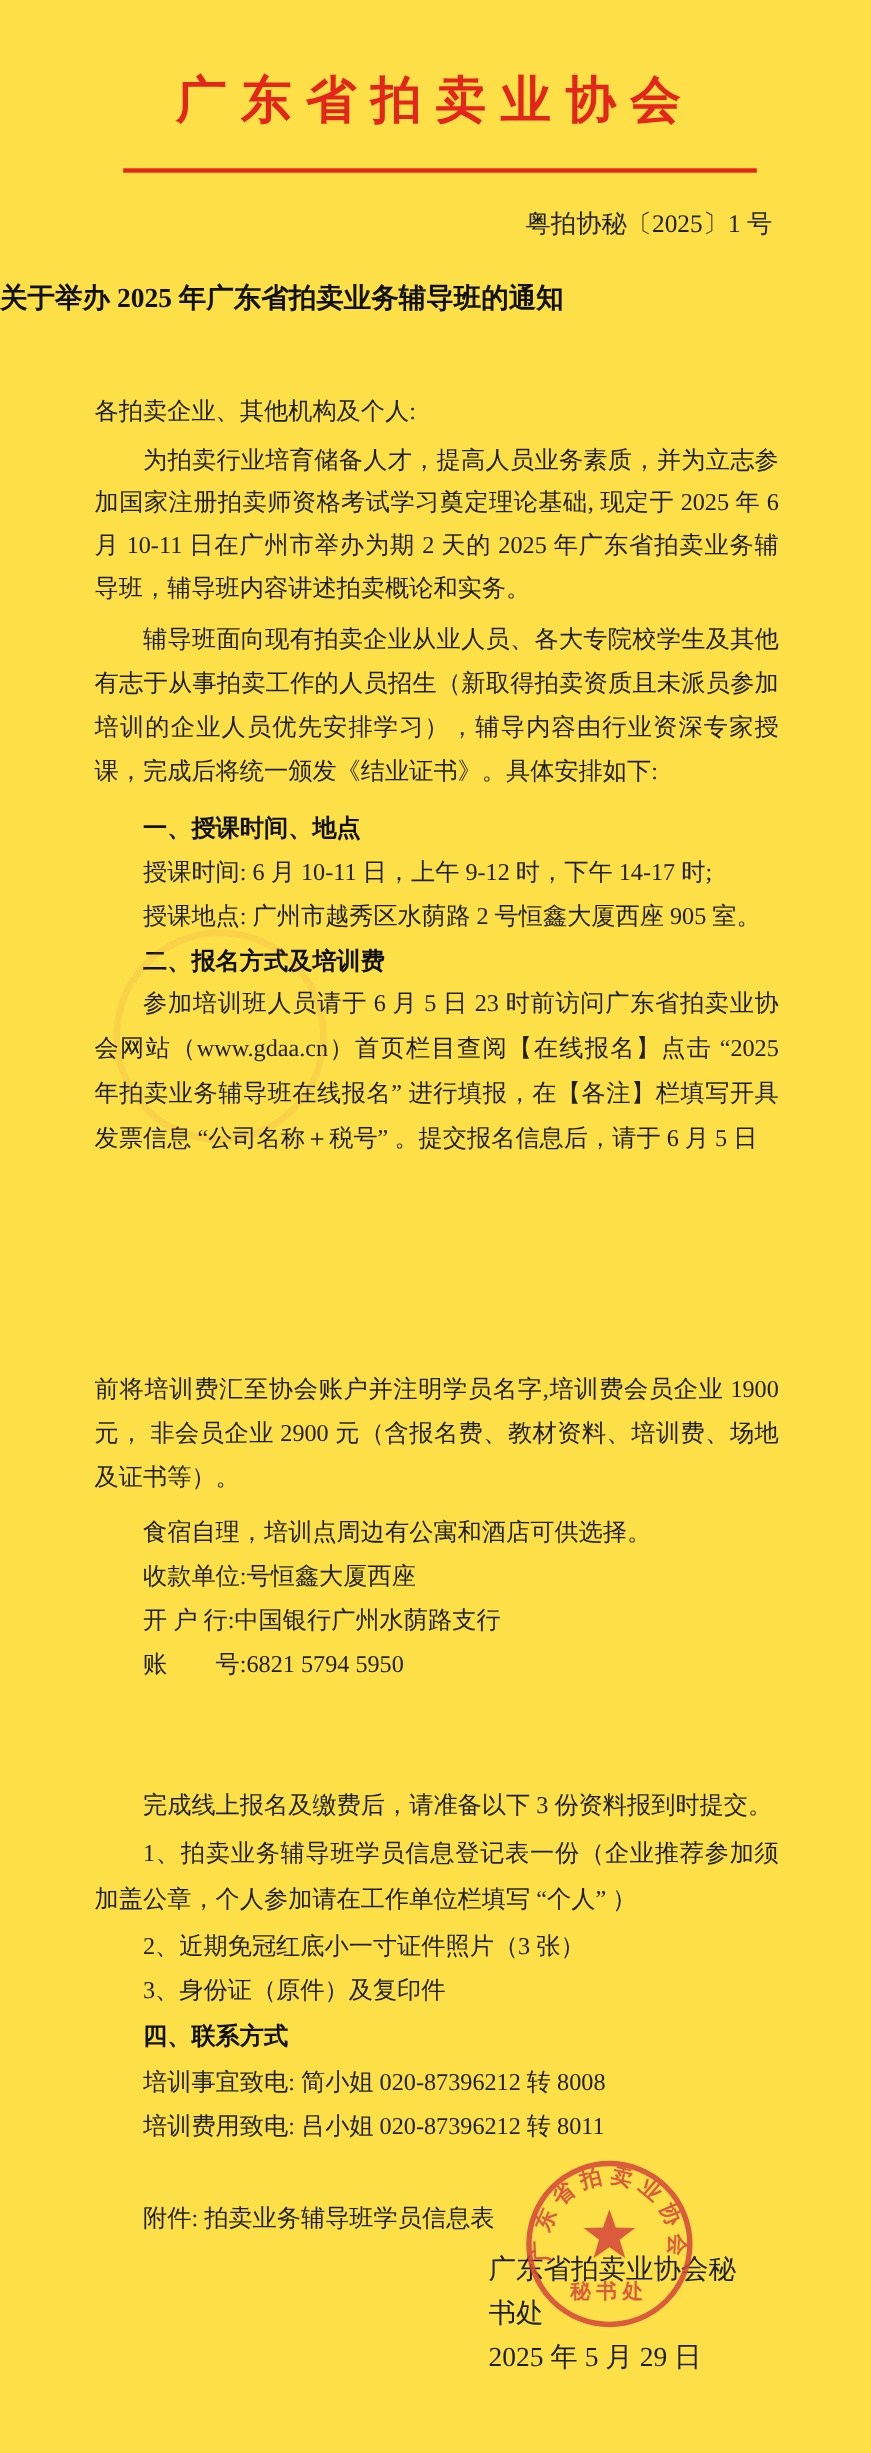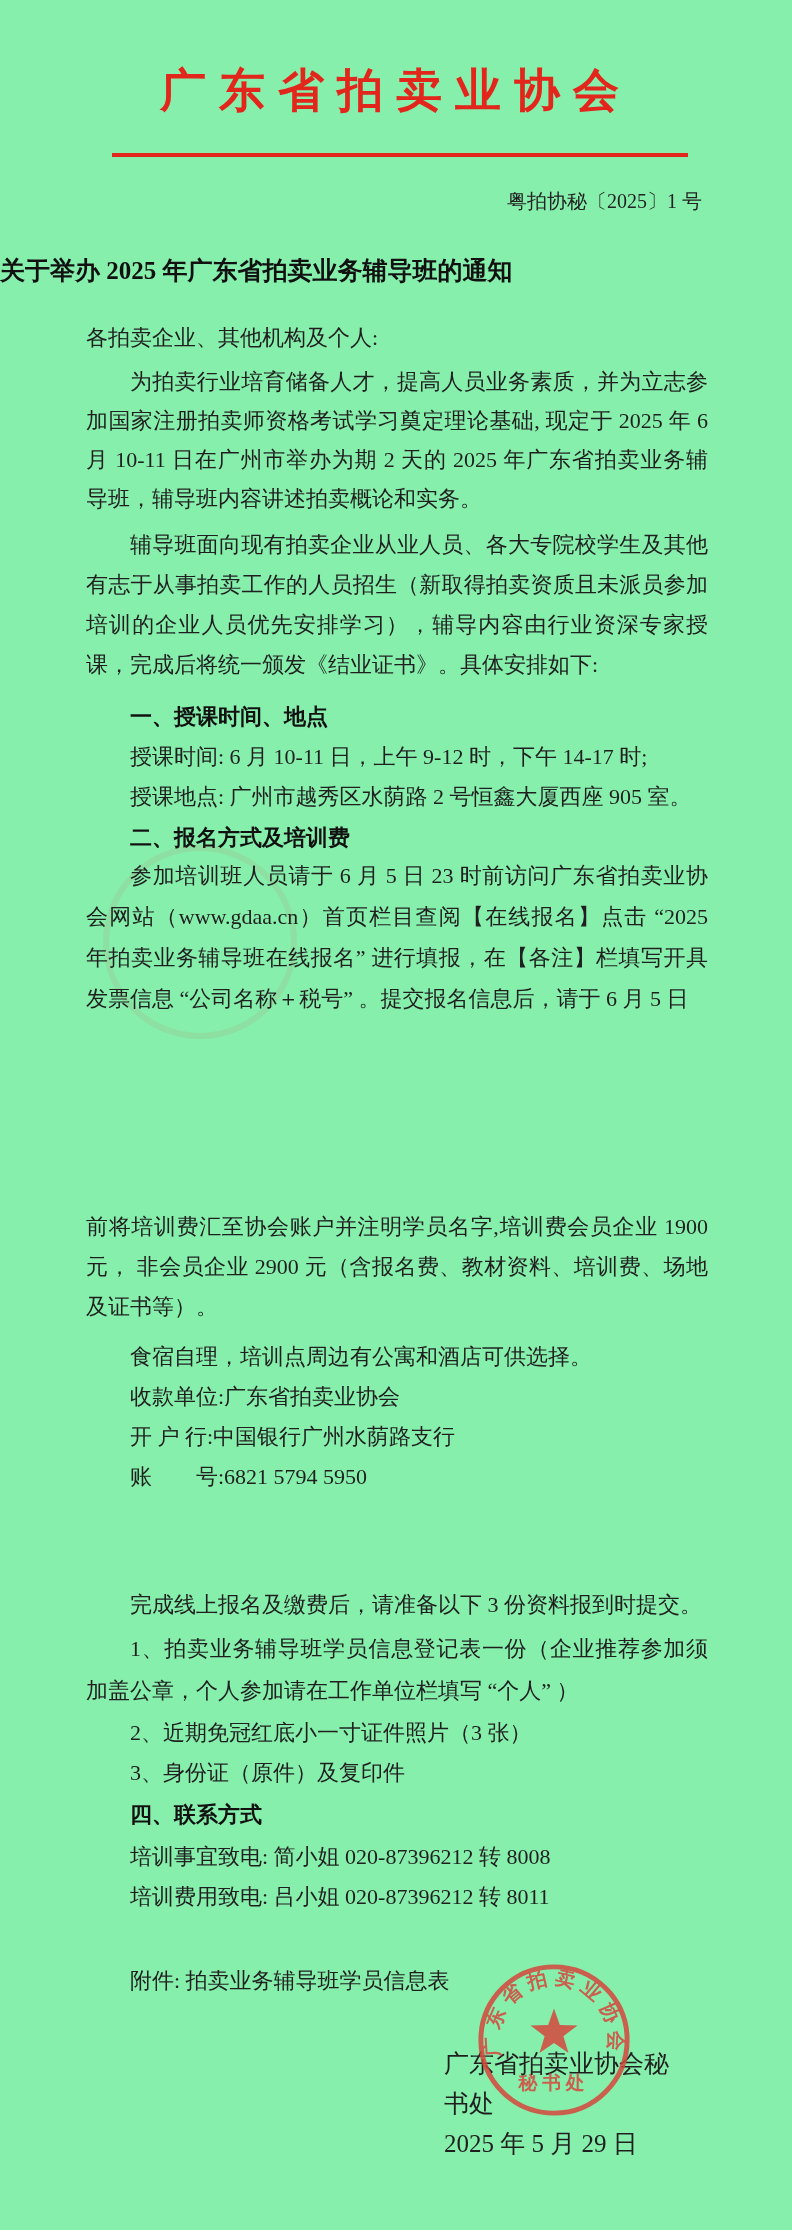--- a/index.html
+++ b/index.html
@@ -1,34 +1,34 @@
 <!DOCTYPE html>
 <html><head>
 <meta charset="utf-8">
 <style>
   html,body{margin:0;padding:0;background:#ffffff;}
   .page{
-    position:relative;width:792px;height:2230px;background:#86efac;
+    position:relative;width:792px;height:2230px;background:#fde047;
     font-family:"Liberation Serif","DejaVu Serif",serif;color:#1f1f1f;
     overflow:hidden;
   }
   .org-title{
     position:absolute;top:60px;left:0;width:100%;text-align:center;
     font-size:46px;font-weight:bold;color:#e3261c;letter-spacing:13px;
     white-space:nowrap;
   }
   .red-rule{position:absolute;top:153px;left:112px;width:576px;height:4px;background:#e3261c;}
-  .doc-number{position:absolute;top:188px;right:90px;font-size:20px;color:#222;}
+  .doc-number{position:absolute;top:188px;right:90px;font-size:23px;color:#222;}
   .doc-title{
     position:absolute;top:254px;left:0;width:100%;text-align:left;
     font-size:25px;font-weight:bold;color:#111;
   }
   .line{
     position:absolute;left:86px;width:622px;
-    font-size:22px;line-height:40px;text-align:justify;color:#1f1f1f;
+    font-size:22px;line-height:40px;text-align:justify;color:#1f1f1f;margin-top:36px;
   }
   .indent{text-indent:2em;}
   .bold{font-weight:bold;color:#111;}
   .sig-block{
     position:absolute;left:444px;top:2044px;width:240px;
     font-size:25px;line-height:40px;color:#1f1f1f;
   }
   .seal{position:absolute;left:470px;top:1956px;width:168px;height:168px;opacity:0.85;}
   .ghost-seal{
     position:absolute;left:103px;top:845px;width:182px;height:182px;
@@ -52,21 +52,21 @@
 
   <div class="line indent bold" style="top:697px">一、授课时间、地点</div>
   <div class="line indent" style="top:737px">授课时间: 6 月 10-11 日，上午 9-12 时，下午 14-17 时;</div>
   <div class="line indent" style="top:777px">授课地点: 广州市越秀区水荫路 2 号恒鑫大厦西座 905 室。</div>
 
   <div class="line indent bold" style="top:818px">二、报名方式及培训费</div>
   <div class="ghost-seal"></div>
   <div class="line indent" style="top:855px;line-height:41px">参加培训班人员请于 6 月 5 日 23 时前访问广东省拍卖业协会网站（www.gdaa.cn）首页栏目查阅【在线报名】点击 “2025 年拍卖业务辅导班在线报名” 进行填报，在【各注】栏填写开具发票信息 “公司名称＋税号” 。提交报名信息后，请于 6 月 5 日</div>
   <div class="line" style="top:1207px">前将培训费汇至协会账户并注明学员名字,培训费会员企业 1900 元， 非会员企业 2900 元（含报名费、教材资料、培训费、场地及证书等）。</div>
   <div class="line indent" style="top:1337px">食宿自理，培训点周边有公寓和酒店可供选择。</div>
-  <div class="line indent" style="top:1377px">收款单位:广东省拍卖业协会</div>
+  <div class="line indent" style="top:1377px">收款单位:号恒鑫大厦西座</div>
   <div class="line indent" style="top:1417px">开 户 行:中国银行广州水荫路支行</div>
   <div class="line indent" style="top:1457px">账　　号:6821 5794 5950</div>
 
   <div class="line indent" style="top:1585px">完成线上报名及缴费后，请准备以下 3 份资料报到时提交。</div>
   <div class="line indent" style="top:1628px;line-height:42px">1、拍卖业务辅导班学员信息登记表一份（企业推荐参加须加盖公章，个人参加请在工作单位栏填写 “个人” ）</div>
   <div class="line indent" style="top:1713px">2、近期免冠红底小一寸证件照片（3 张）</div>
   <div class="line indent" style="top:1753px">3、身份证（原件）及复印件</div>
 
   <div class="line indent bold" style="top:1795px">四、联系方式</div>
   <div class="line indent" style="top:1837px">培训事宜致电: 简小姐 020-87396212 转 8008</div>

